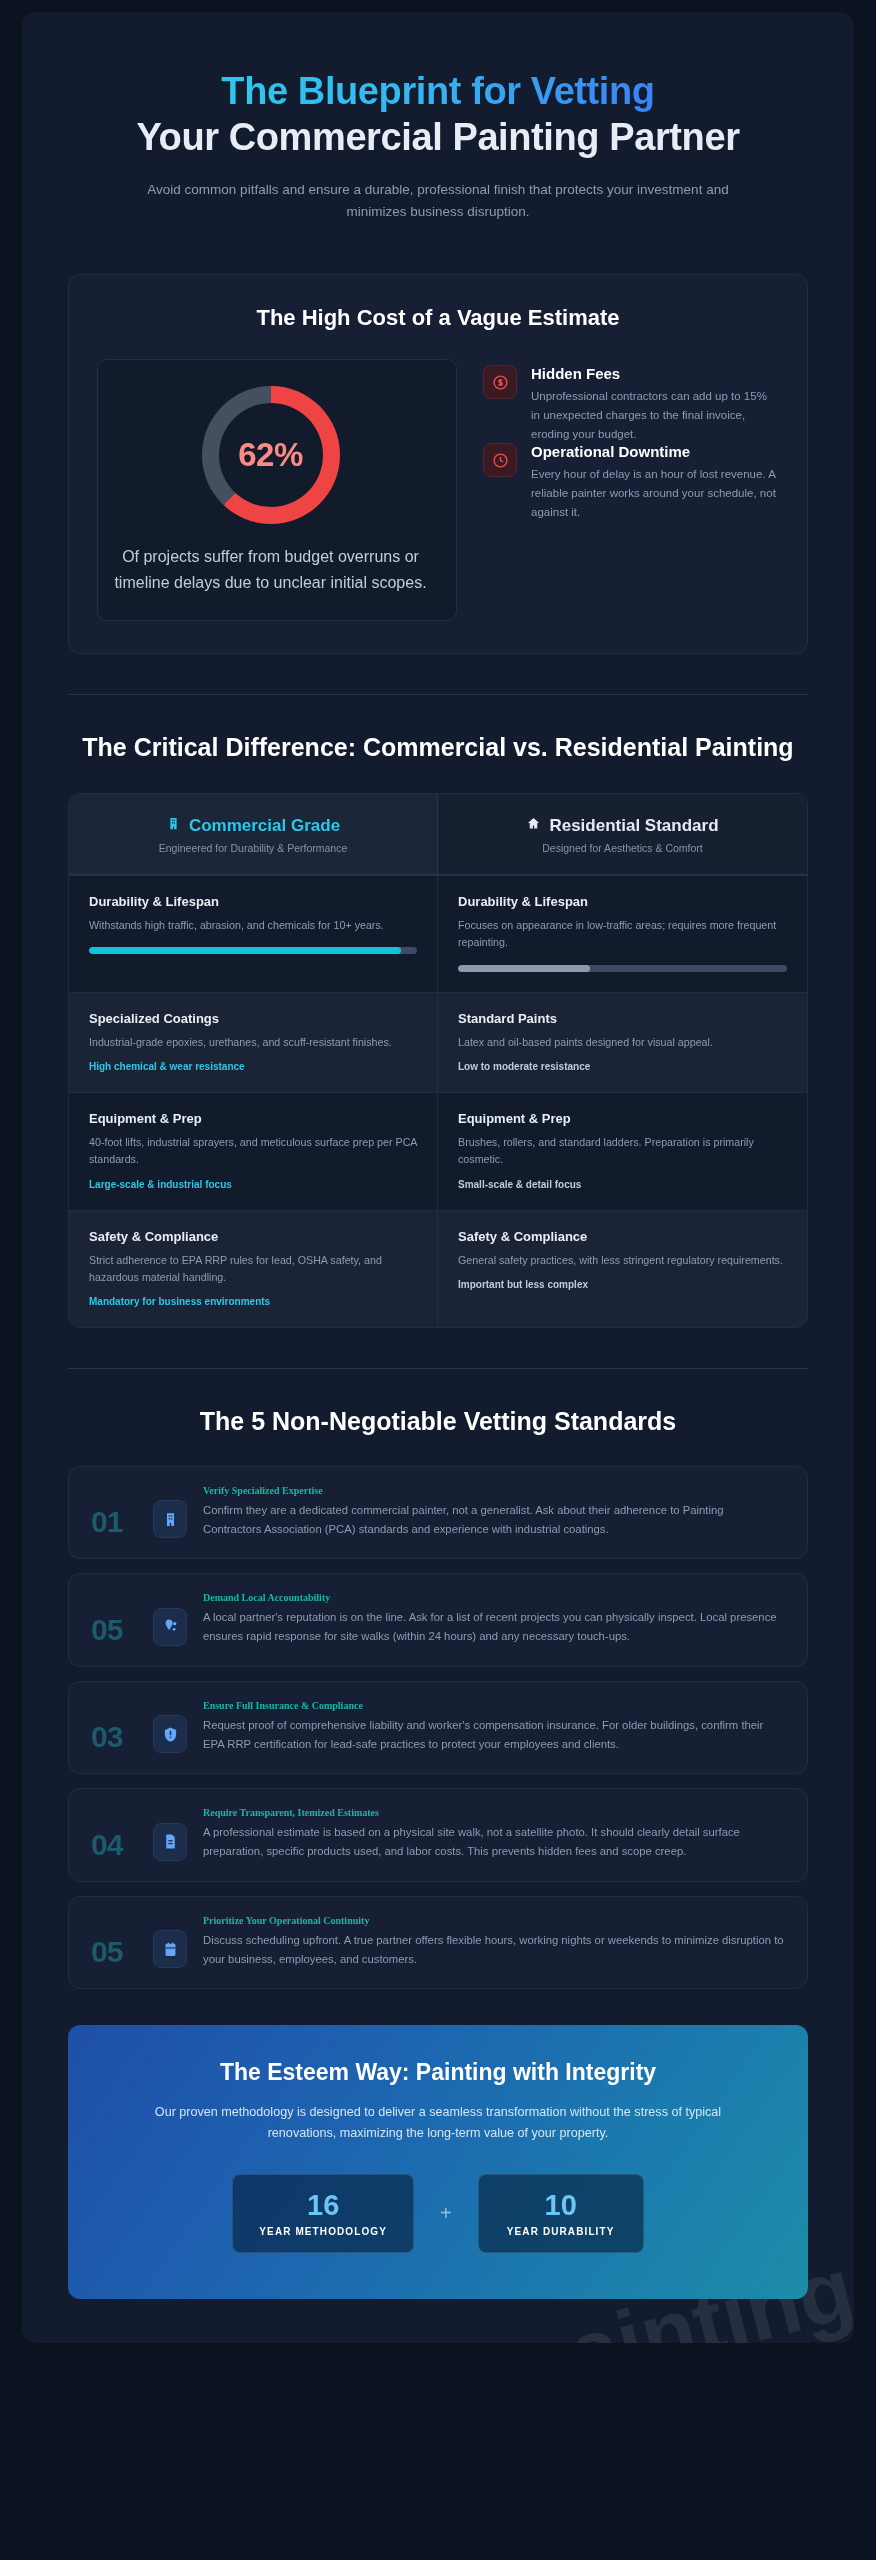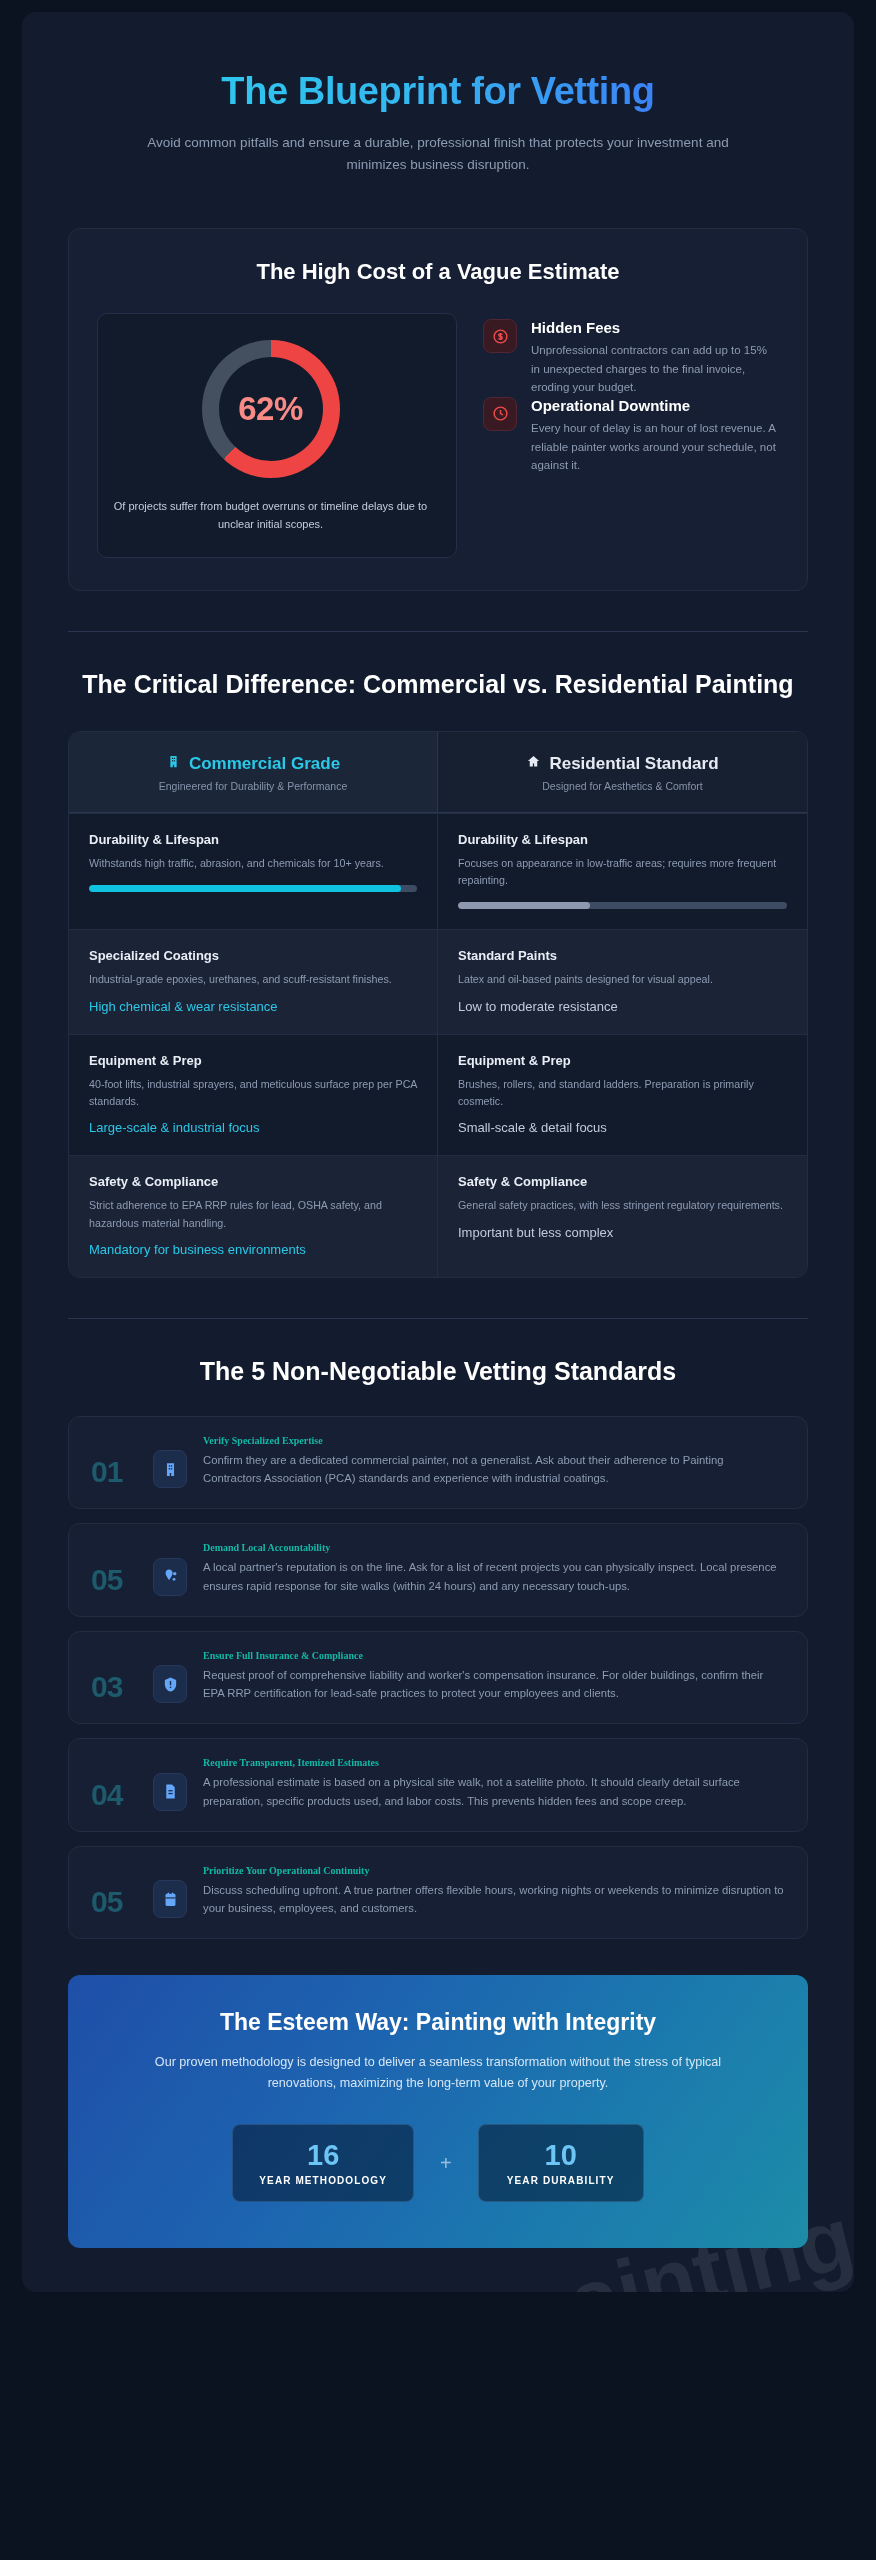--- a/index.html
+++ b/index.html
@@ -105,21 +105,21 @@
     border-radius: 50%;
   }
   .donut .val {
     position: relative; z-index: 2;
     font-size: 33px; font-weight: 700;
     color: #f98b86;
     letter-spacing: -0.5px;
   }
   .donut-caption {
     margin-top: 20px;
-    font-size: 11px;
+    font-size: 16px;
     line-height: 1.6;
     color: #c3ccdb;
   }
 
   .risk-list { flex: 1; display:flex; flex-direction: column; padding-top: 6px;}
   .risk { display: flex; gap: 14px; }
   .risk-icon {
     flex: 0 0 34px; height: 34px;
     border-radius: 8px;
     background: #3a1a22;
@@ -165,21 +165,21 @@
   .cmp-head.left { border-right: 1px solid #2a3550; }
 
   .cmp-cell {
     padding: 18px 20px 20px 20px;
     border-top: 1px solid #222d44;
   }
   .cmp-cell.left { border-right: 1px solid #222d44; }
   .cmp-cell.alt { background: #1b2436; }
   .cmp-cell h4 { font-size: 13px; font-weight: 700; color: #e9eef6; margin-bottom: 8px; }
   .cmp-cell p { font-size: 10.7px; line-height: 1.62; color: #8d9bb3; }
-  .cmp-tag { margin-top: 10px; font-size: 13px; font-weight: 400; }
+  .cmp-tag { margin-top: 10px; font-size: 10px; font-weight: 700; }
   .cmp-tag.cyan { color: #2bc8e8; }
   .cmp-tag.gray { color: #c2cbda; }
   .bar {
     margin-top: 13px;
     height: 7px;
     border-radius: 4px;
     background: #3d4b63;
     overflow: hidden;
   }
   .bar > i { display:block; height: 100%; border-radius: 4px; }
@@ -248,20 +248,21 @@
 </head>
 <body>
 
 <div class="page">
 
   <div class="watermark">esteempainting.com</div>
 
   <div class="hero">
     <h1>
       <span class="accent">The Blueprint for Vetting</span><br>
+      <span>Your Commercial Painting Partner</span>
     </h1>
     <p>Avoid common pitfalls and ensure a durable, professional finish that protects your investment and minimizes business disruption.</p>
   </div>
 
   <div class="card cost-card">
     <h2>The High Cost of a Vague Estimate</h2>
     <div class="cost-body">
 
       <div class="donut-wrap">
         <div class="donut" id="donut" style="background: conic-gradient(rgb(239, 68, 68) 0deg, rgb(239, 68, 68) 223.2deg, rgb(68, 80, 95) 223.2deg, rgb(68, 80, 95) 360deg);">

